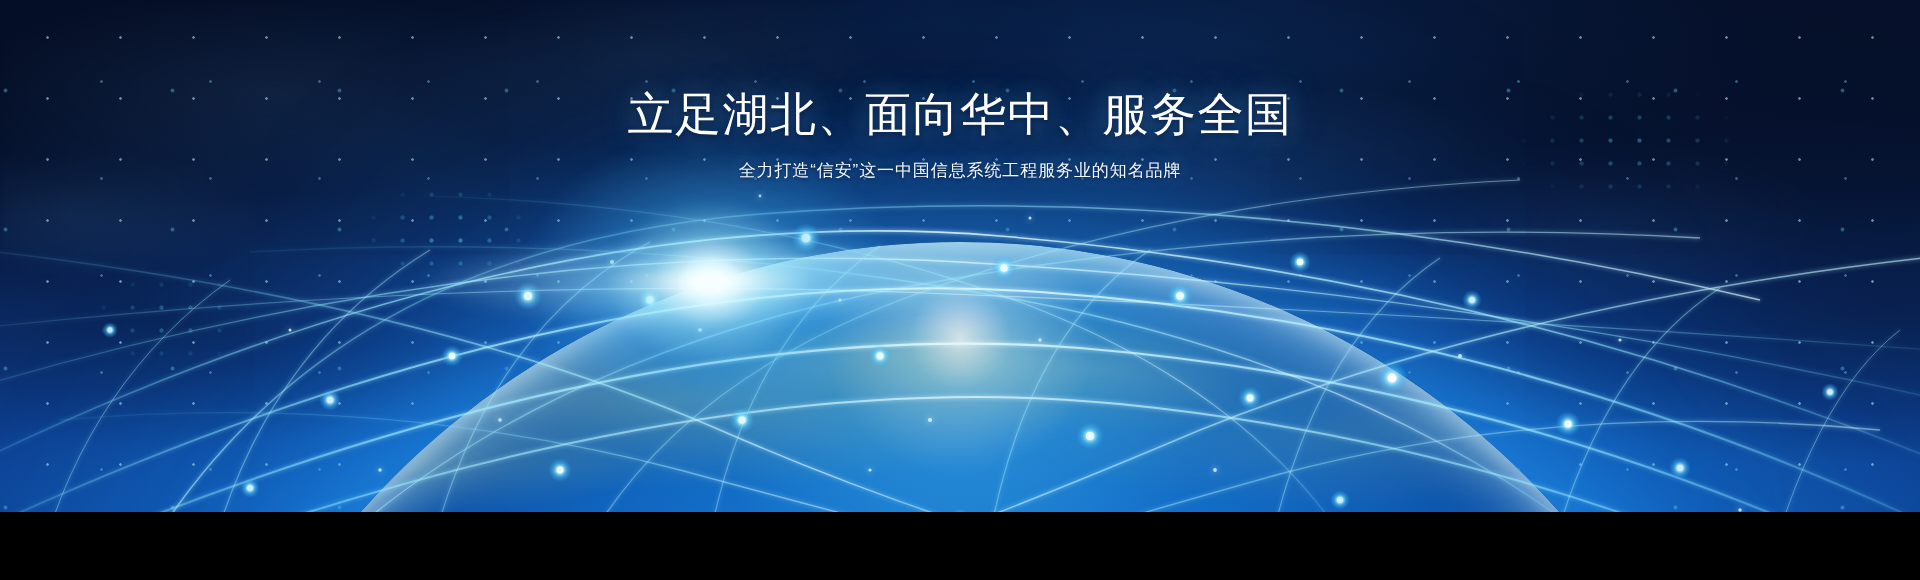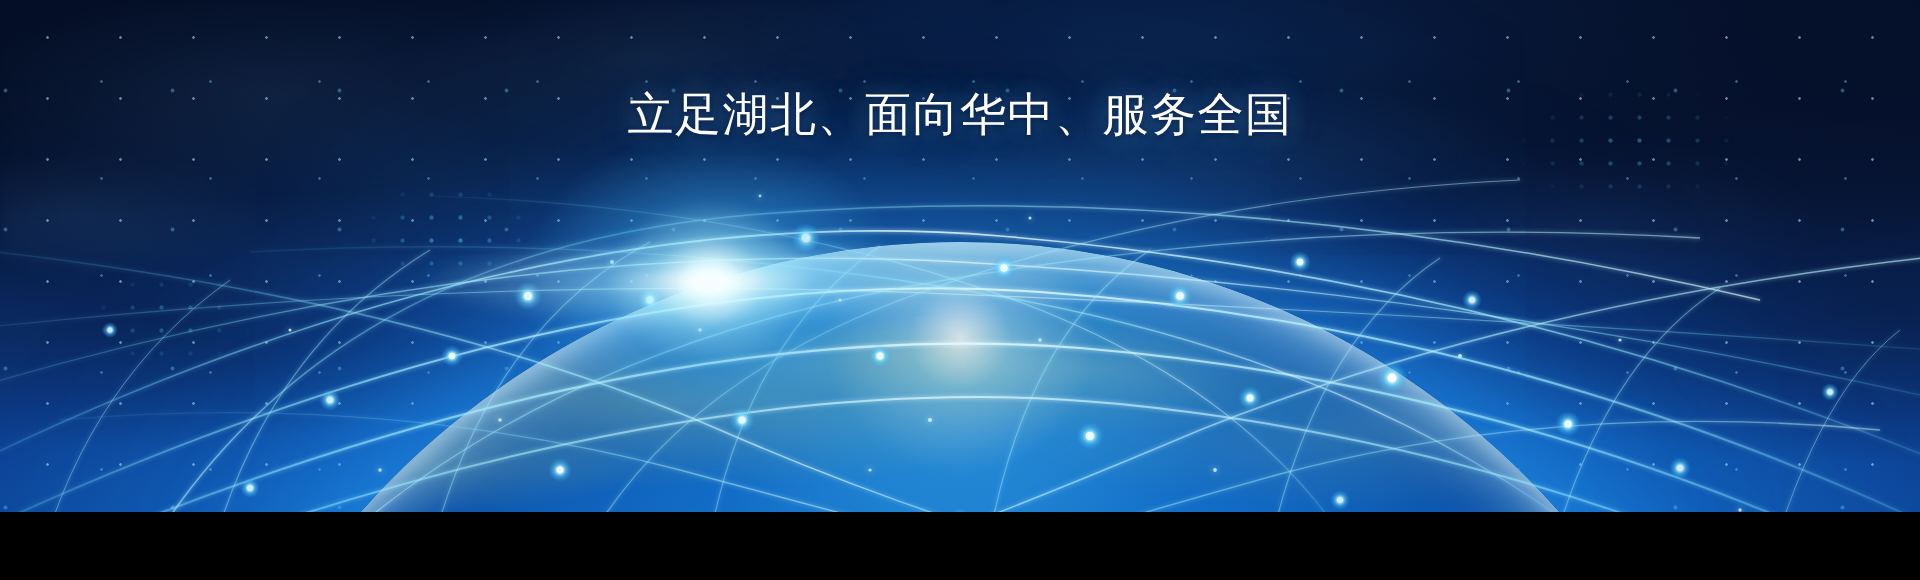--- a/index.html
+++ b/index.html
@@ -377,15 +377,16 @@
   </div>
 
   <div class="flare">
     <div class="flare-core"></div>
   </div>
 
   <div class="vignette"></div>
 
   <div class="copy">
     <h1 class="headline">立足湖北、面向华中、服务全国</h1>
+    <p class="subhead">全力打造“信安”这一中国信息系统工程服务业的知名品牌</p>
   </div>
 
 </div>
 
 </body></html>

